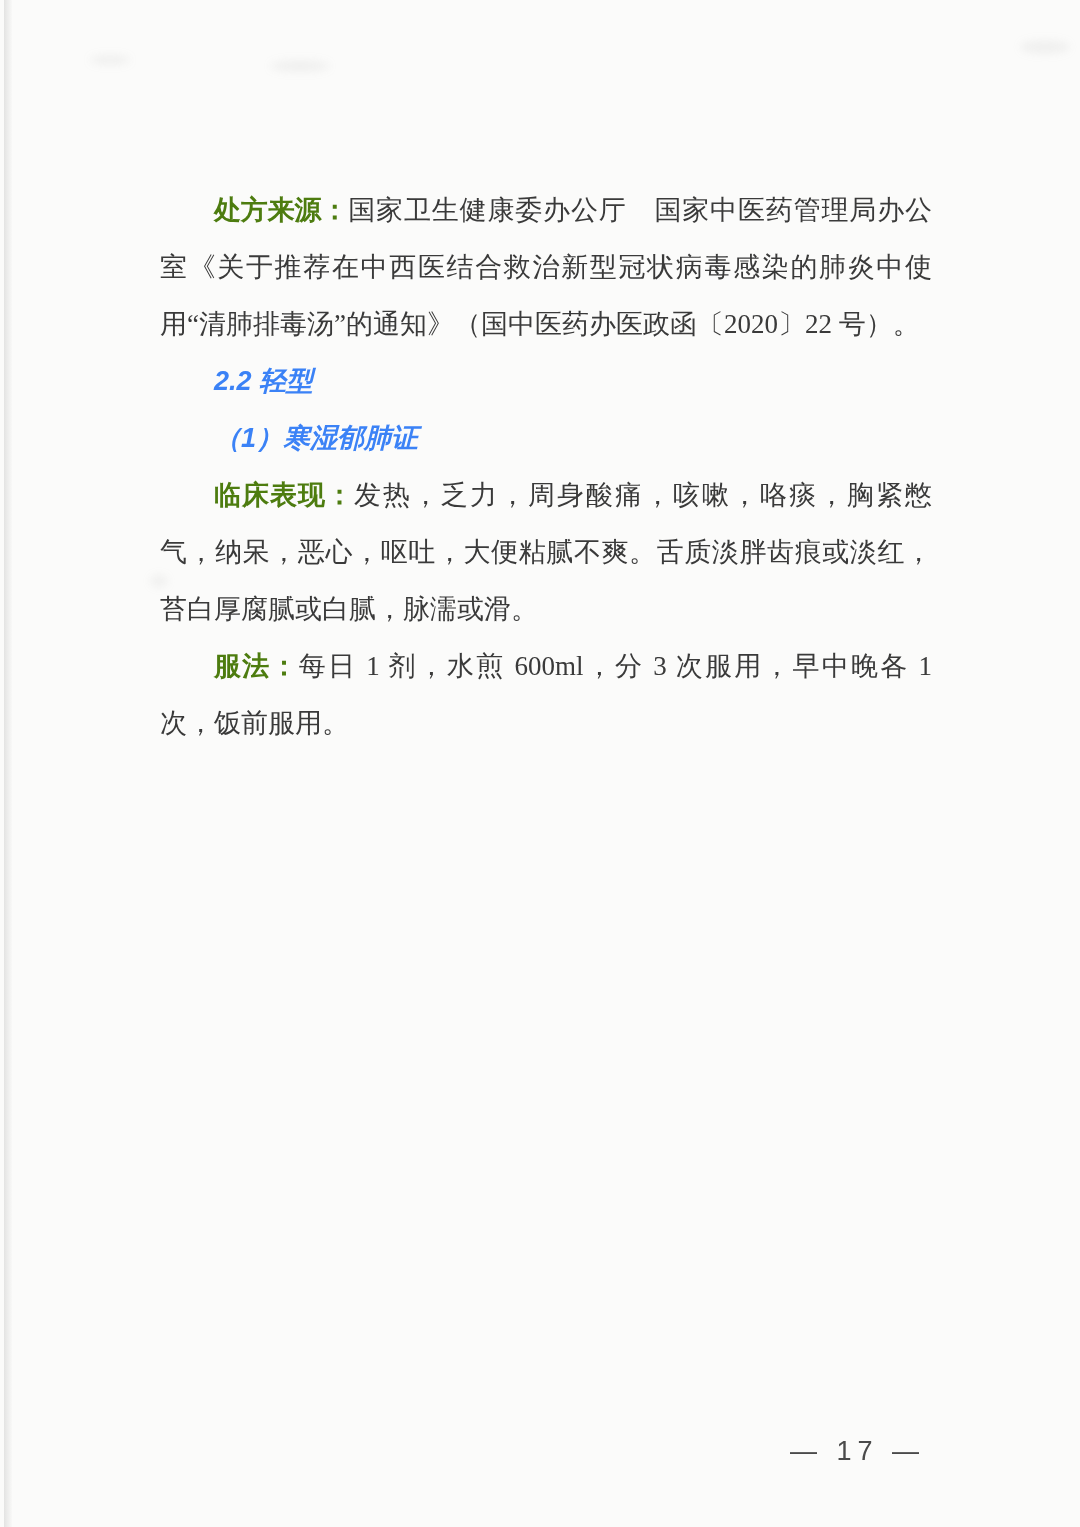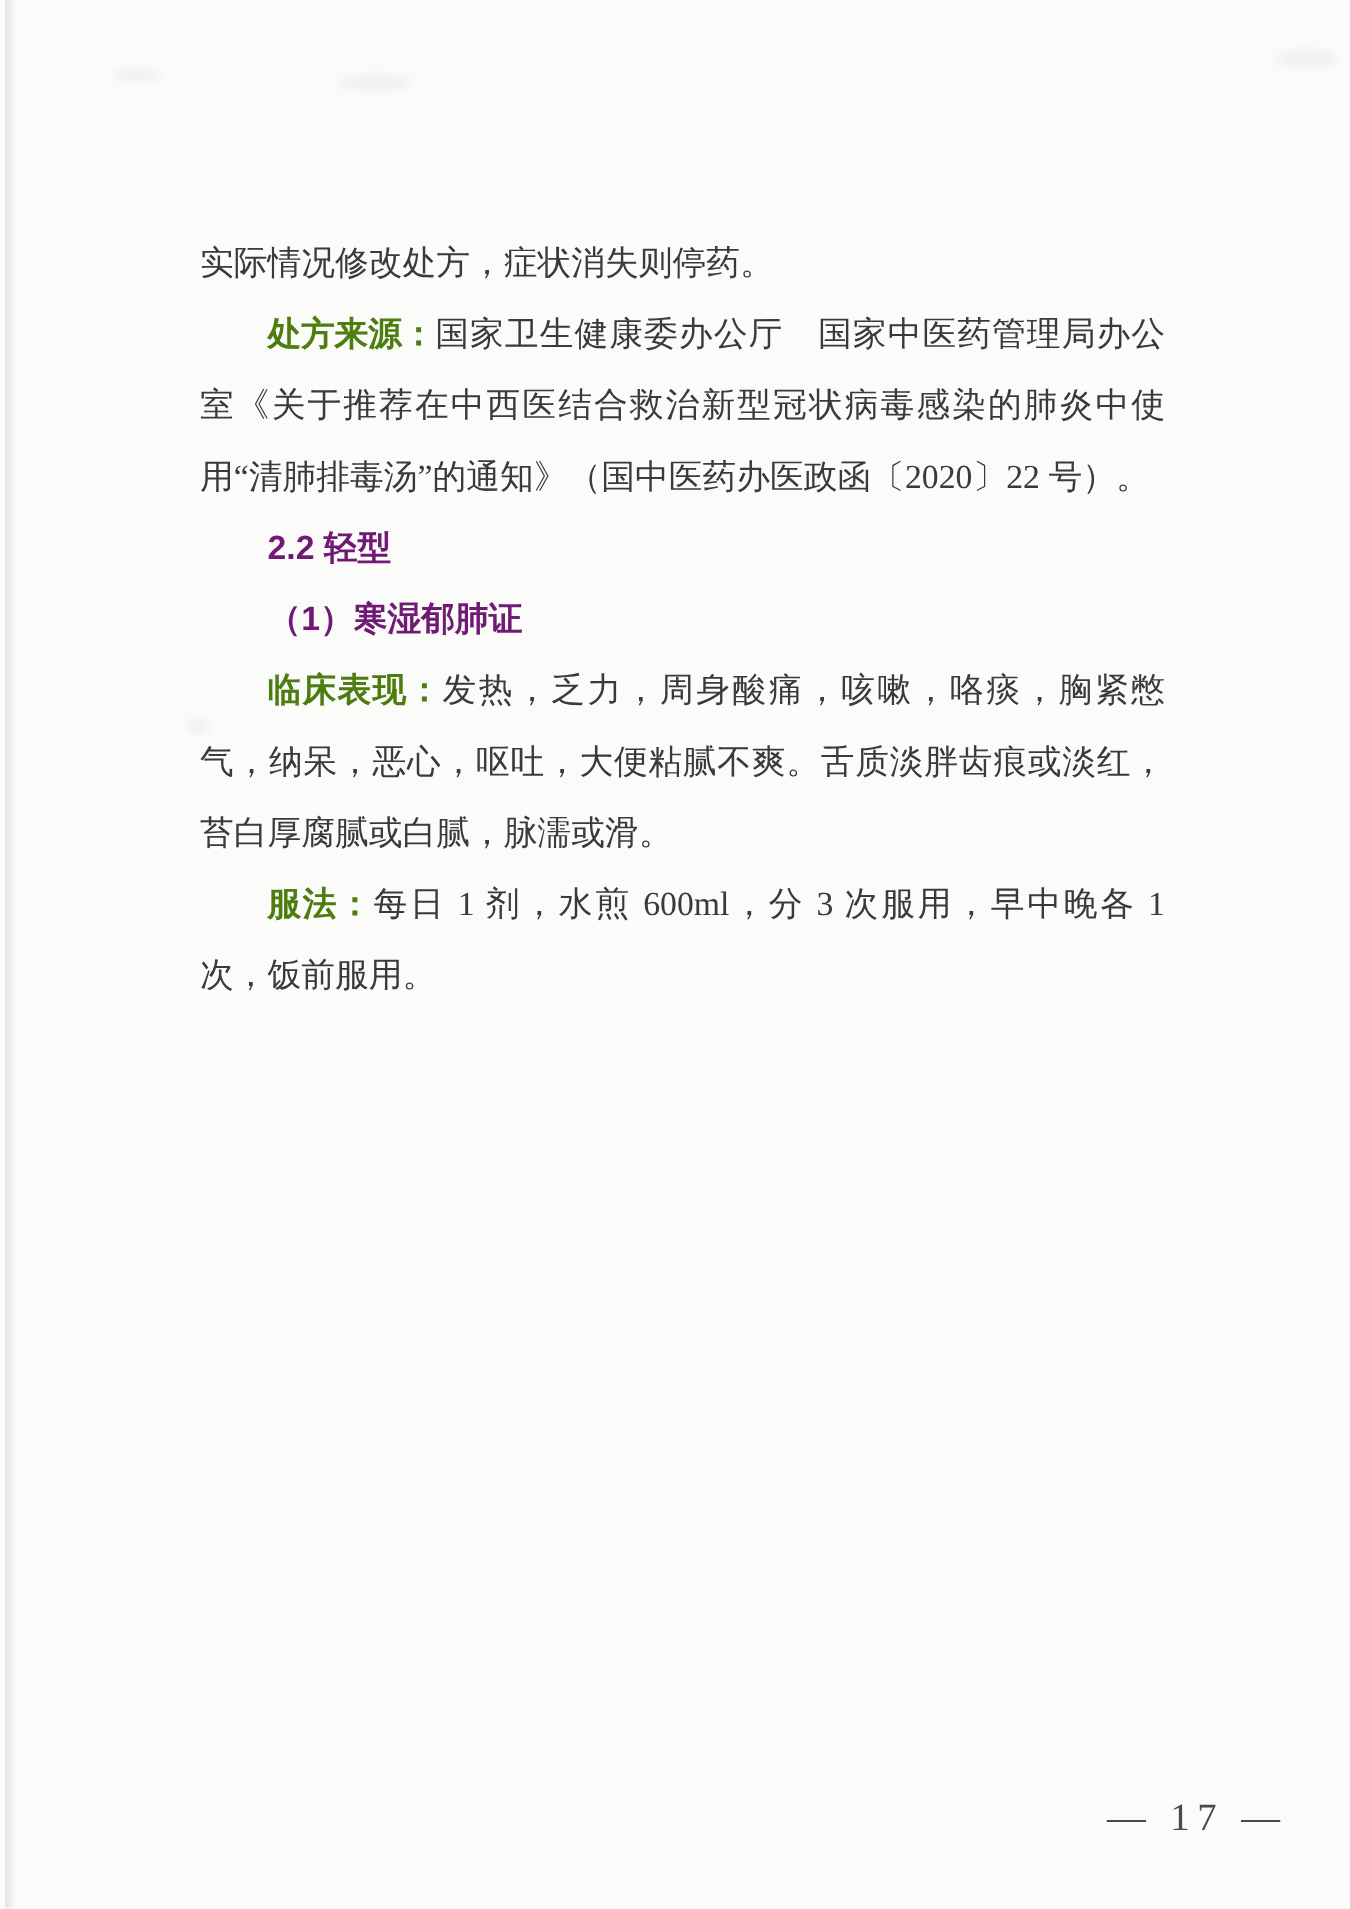--- a/index.html
+++ b/index.html
@@ -49,47 +49,47 @@
     text-indent: 2em;
   }
   .lbl {
     font-weight: 700;
     color: #4d7c0f;
     font-family: "Liberation Sans", "DejaVu Sans", sans-serif;
     letter-spacing: -1px;
   }
   .heading {
     font-weight: 700;
-    color: #701a75;
+    color: #3b82f6;
     font-family: "Liberation Sans", "DejaVu Sans", sans-serif;
+    font-style: italic;
   }
   .page-footer {
     position: absolute;
     top: 1436px;
     left: 790px;
     width: 240px;
-    text-align: right;
-    font-size: 31px;
+    text-align: left;
+    font-size: 27px;
     color: #4a4a4a;
     letter-spacing: 6px;
-    font-family: Liberation Serif, serif;
+    font-family: Liberation Sans, sans-serif;
   }
 </style>
 </head>
 <body>
 
 <div class="scan-edge"></div>
 <div class="scan-blob" style="left:90px; top:55px; width:40px; height:10px;"></div>
 <div class="scan-blob" style="left:270px; top:60px; width:60px; height:12px;"></div>
 <div class="scan-blob" style="left:1020px; top:40px; width:50px; height:14px;"></div>
 <div class="scan-blob" style="left:150px; top:575px; width:18px; height:12px;"></div>
 
 <div class="content">
 
-  <p><span>实际情况修改处方，症状消失则停药。</span></p>
 
   <p class="indent"><b class="lbl">处方来源：</b><span>国家卫生健康委办公厅　国家中医药管理局办公室《关于推荐在中西医结合救治新型冠状病毒感染的肺炎中使用“清肺排毒汤”的通知》（国中医药办医政函〔2020〕22 号）。</span></p>
 
   <p class="indent heading">2.2 轻型</p>
 
   <p class="indent heading">（1）寒湿郁肺证</p>
 
   <p class="indent"><b class="lbl">临床表现：</b><span>发热，乏力，周身酸痛，咳嗽，咯痰，胸紧憋气，纳呆，恶心，呕吐，大便粘腻不爽。舌质淡胖齿痕或淡红，苔白厚腐腻或白腻，脉濡或滑。</span></p>
 
 

